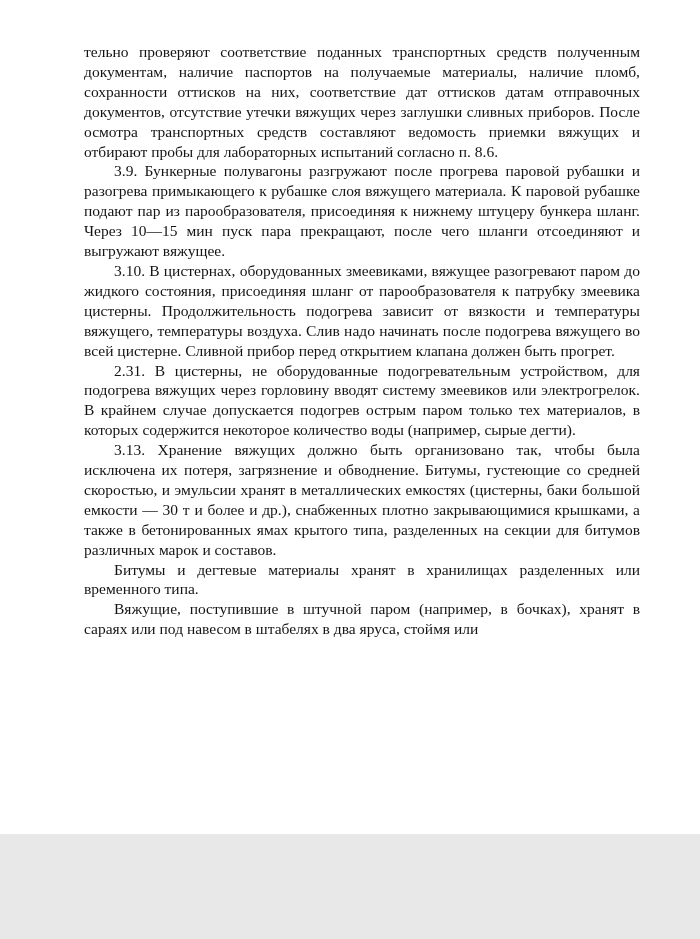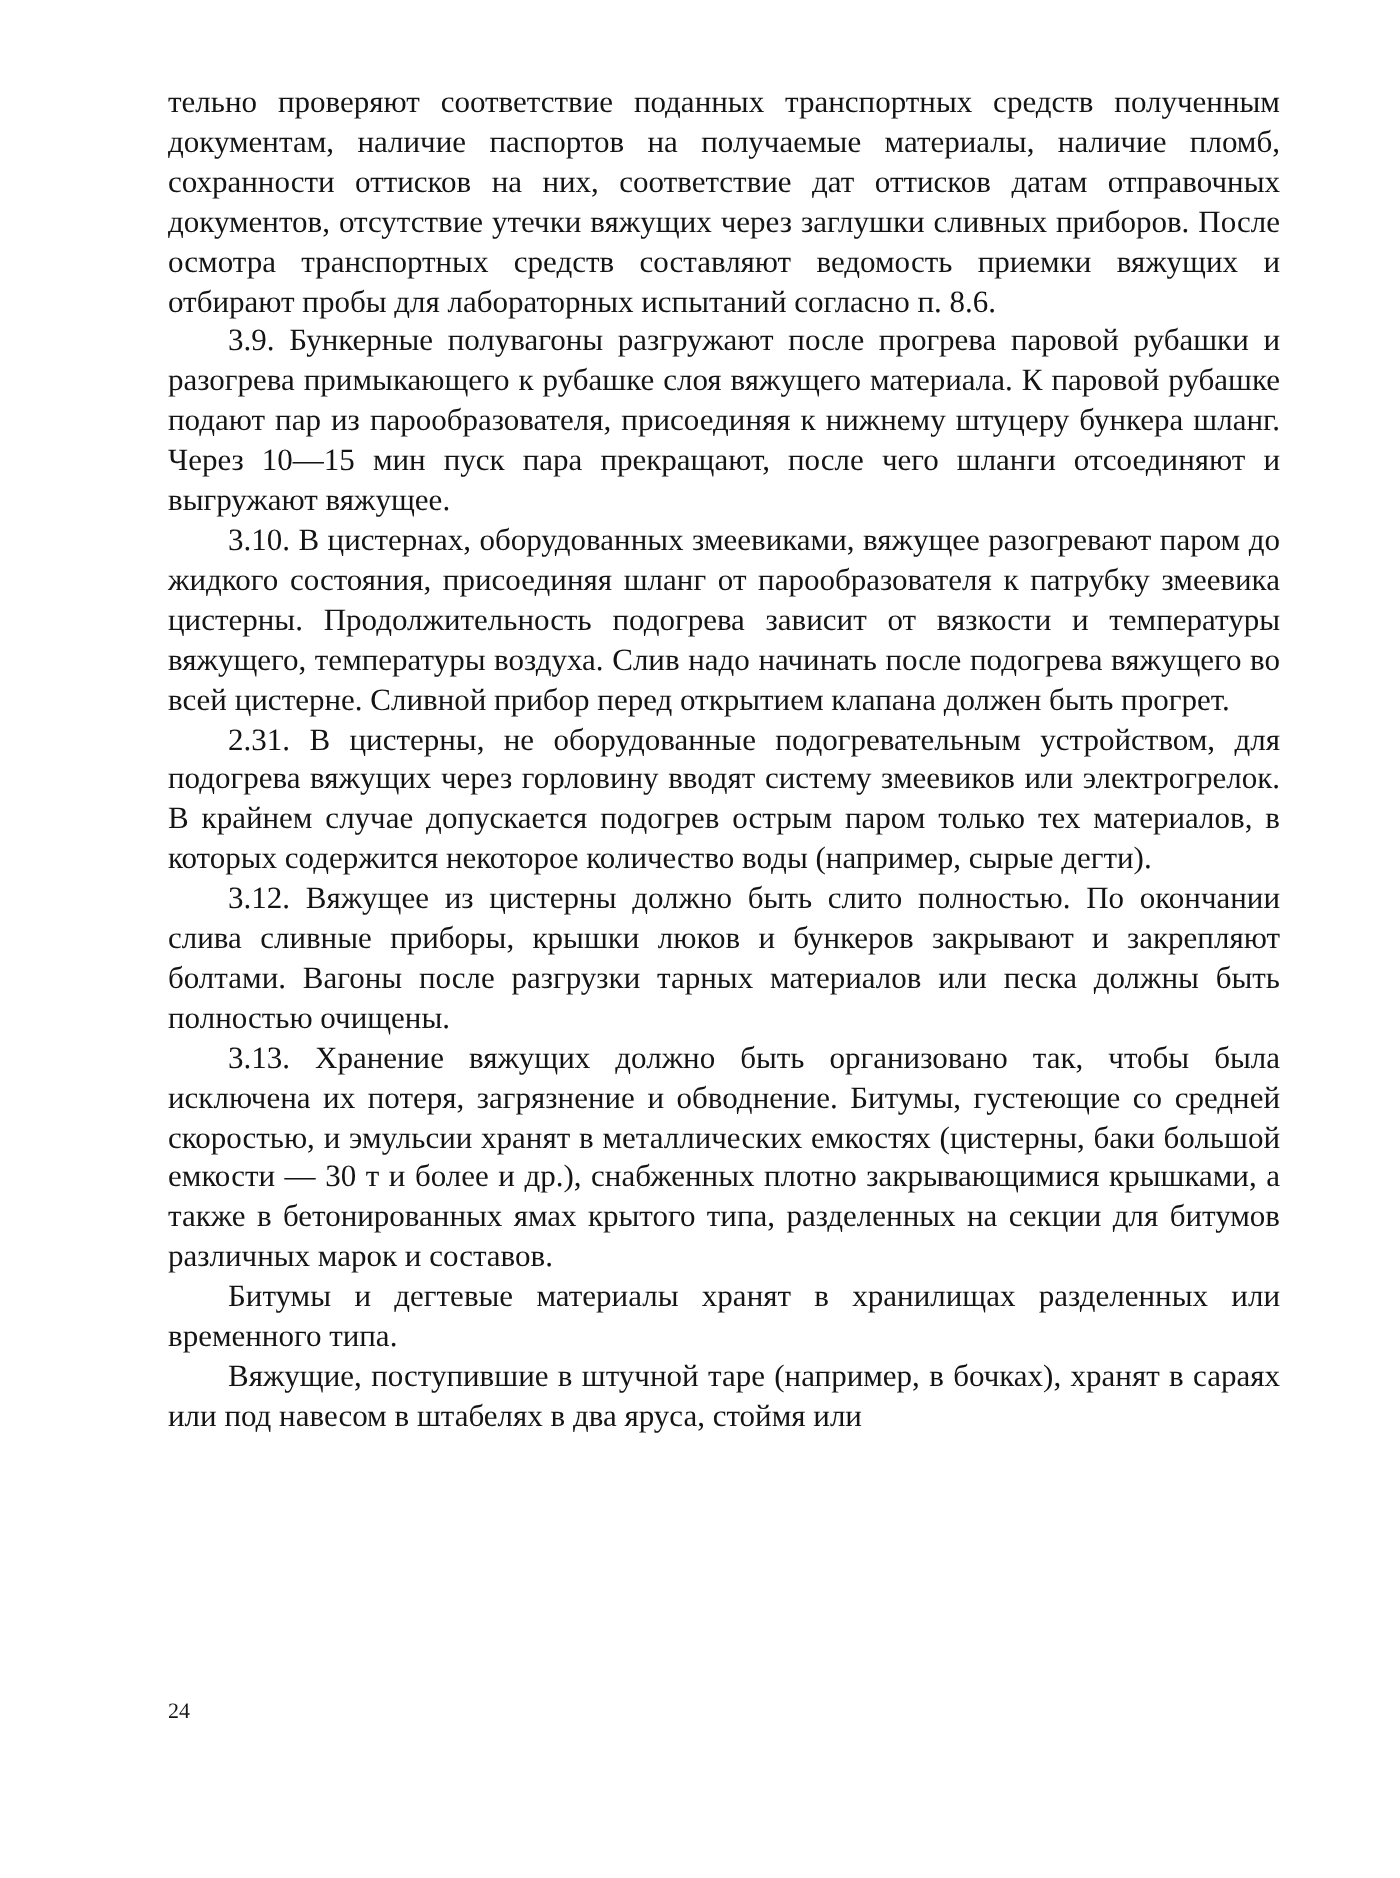--- a/index.html
+++ b/index.html
@@ -3,21 +3,21 @@
 <meta charset="utf-8">
 <style>
   html, body {
     margin: 0;
     padding: 0;
     background: #e8e8e8;
   }
   .page {
     position: relative;
     width: 700px;
-    height: 939px;
+    height: 834px;
     margin: 0 auto;
     background: #ffffff;
     overflow: hidden;
     font-family: "Liberation Serif", "DejaVu Serif", serif;
     color: #141414;
   }
   .text-column {
     position: absolute;
     left: 84px;
     top: 42px;
@@ -47,21 +47,20 @@
 </head>
 <body>
 
 <div class="page">
 
   <div class="text-column">
     <p class="continuation">тельно проверяют соответствие поданных транспортных средств полученным документам, наличие паспортов на получаемые материалы, наличие пломб, сохранности оттисков на них, соответствие дат оттисков датам отправочных документов, отсутствие утечки вяжущих через заглушки сливных приборов. После осмотра транспортных средств составляют ведомость приемки вяжущих и отбирают пробы для лабораторных испытаний согласно п. 8.6.</p>
     <p>3.9. Бункерные полувагоны разгружают после прогрева паровой рубашки и разогрева примыкающего к рубашке слоя вяжущего материала. К паровой рубашке подают пар из парообразователя, присоединяя к нижнему штуцеру бункера шланг. Через 10—15 мин пуск пара прекращают, после чего шланги отсоединяют и выгружают вяжущее.</p>
     <p>3.10. В цистернах, оборудованных змеевиками, вяжущее разогревают паром до жидкого состояния, присоединяя шланг от парообразователя к патрубку змеевика цистерны. Продолжительность подогрева зависит от вязкости и температуры вяжущего, температуры воздуха. Слив надо начинать после подогрева вяжущего во всей цистерне. Сливной прибор перед открытием клапана должен быть прогрет.</p>
     <p>2.31. В цистерны, не оборудованные подогревательным устройством, для подогрева вяжущих через горловину вводят систему змеевиков или электрогрелок. В крайнем случае допускается подогрев острым паром только тех материалов, в которых содержится некоторое количество воды (например, сырые дегти).</p>
-    <p>3.12. Вяжущее из цистерны должно быть слито полностью. По окончании слива сливные приборы, крышки люков и бункеров закрывают и закрепляют болтами. Вагоны после разгрузки тарных материалов или песка должны быть полностью очищены.</p>
     <p>3.13. Хранение вяжущих должно быть организовано так, чтобы была исключена их потеря, загрязнение и обводнение. Битумы, густеющие со средней скоростью, и эмульсии хранят в металлических емкостях (цистерны, баки большой емкости — 30 т и более и др.), снабженных плотно закрывающимися крышками, а также в бетонированных ямах крытого типа, разделенных на секции для битумов различных марок и составов.</p>
     <p>Битумы и дегтевые материалы хранят в хранилищах разделенных или временного типа.</p>
-    <p>Вяжущие, поступившие в штучной таре (например, в бочках), хранят в сараях или под навесом в штабелях в два яруса, стоймя или</p>
+    <p>Вяжущие, поступившие в штучной паром (например, в бочках), хранят в сараях или под навесом в штабелях в два яруса, стоймя или</p>
   </div>
 
   <div class="page-number">24</div>
 
 </div>
 
 </body></html>

